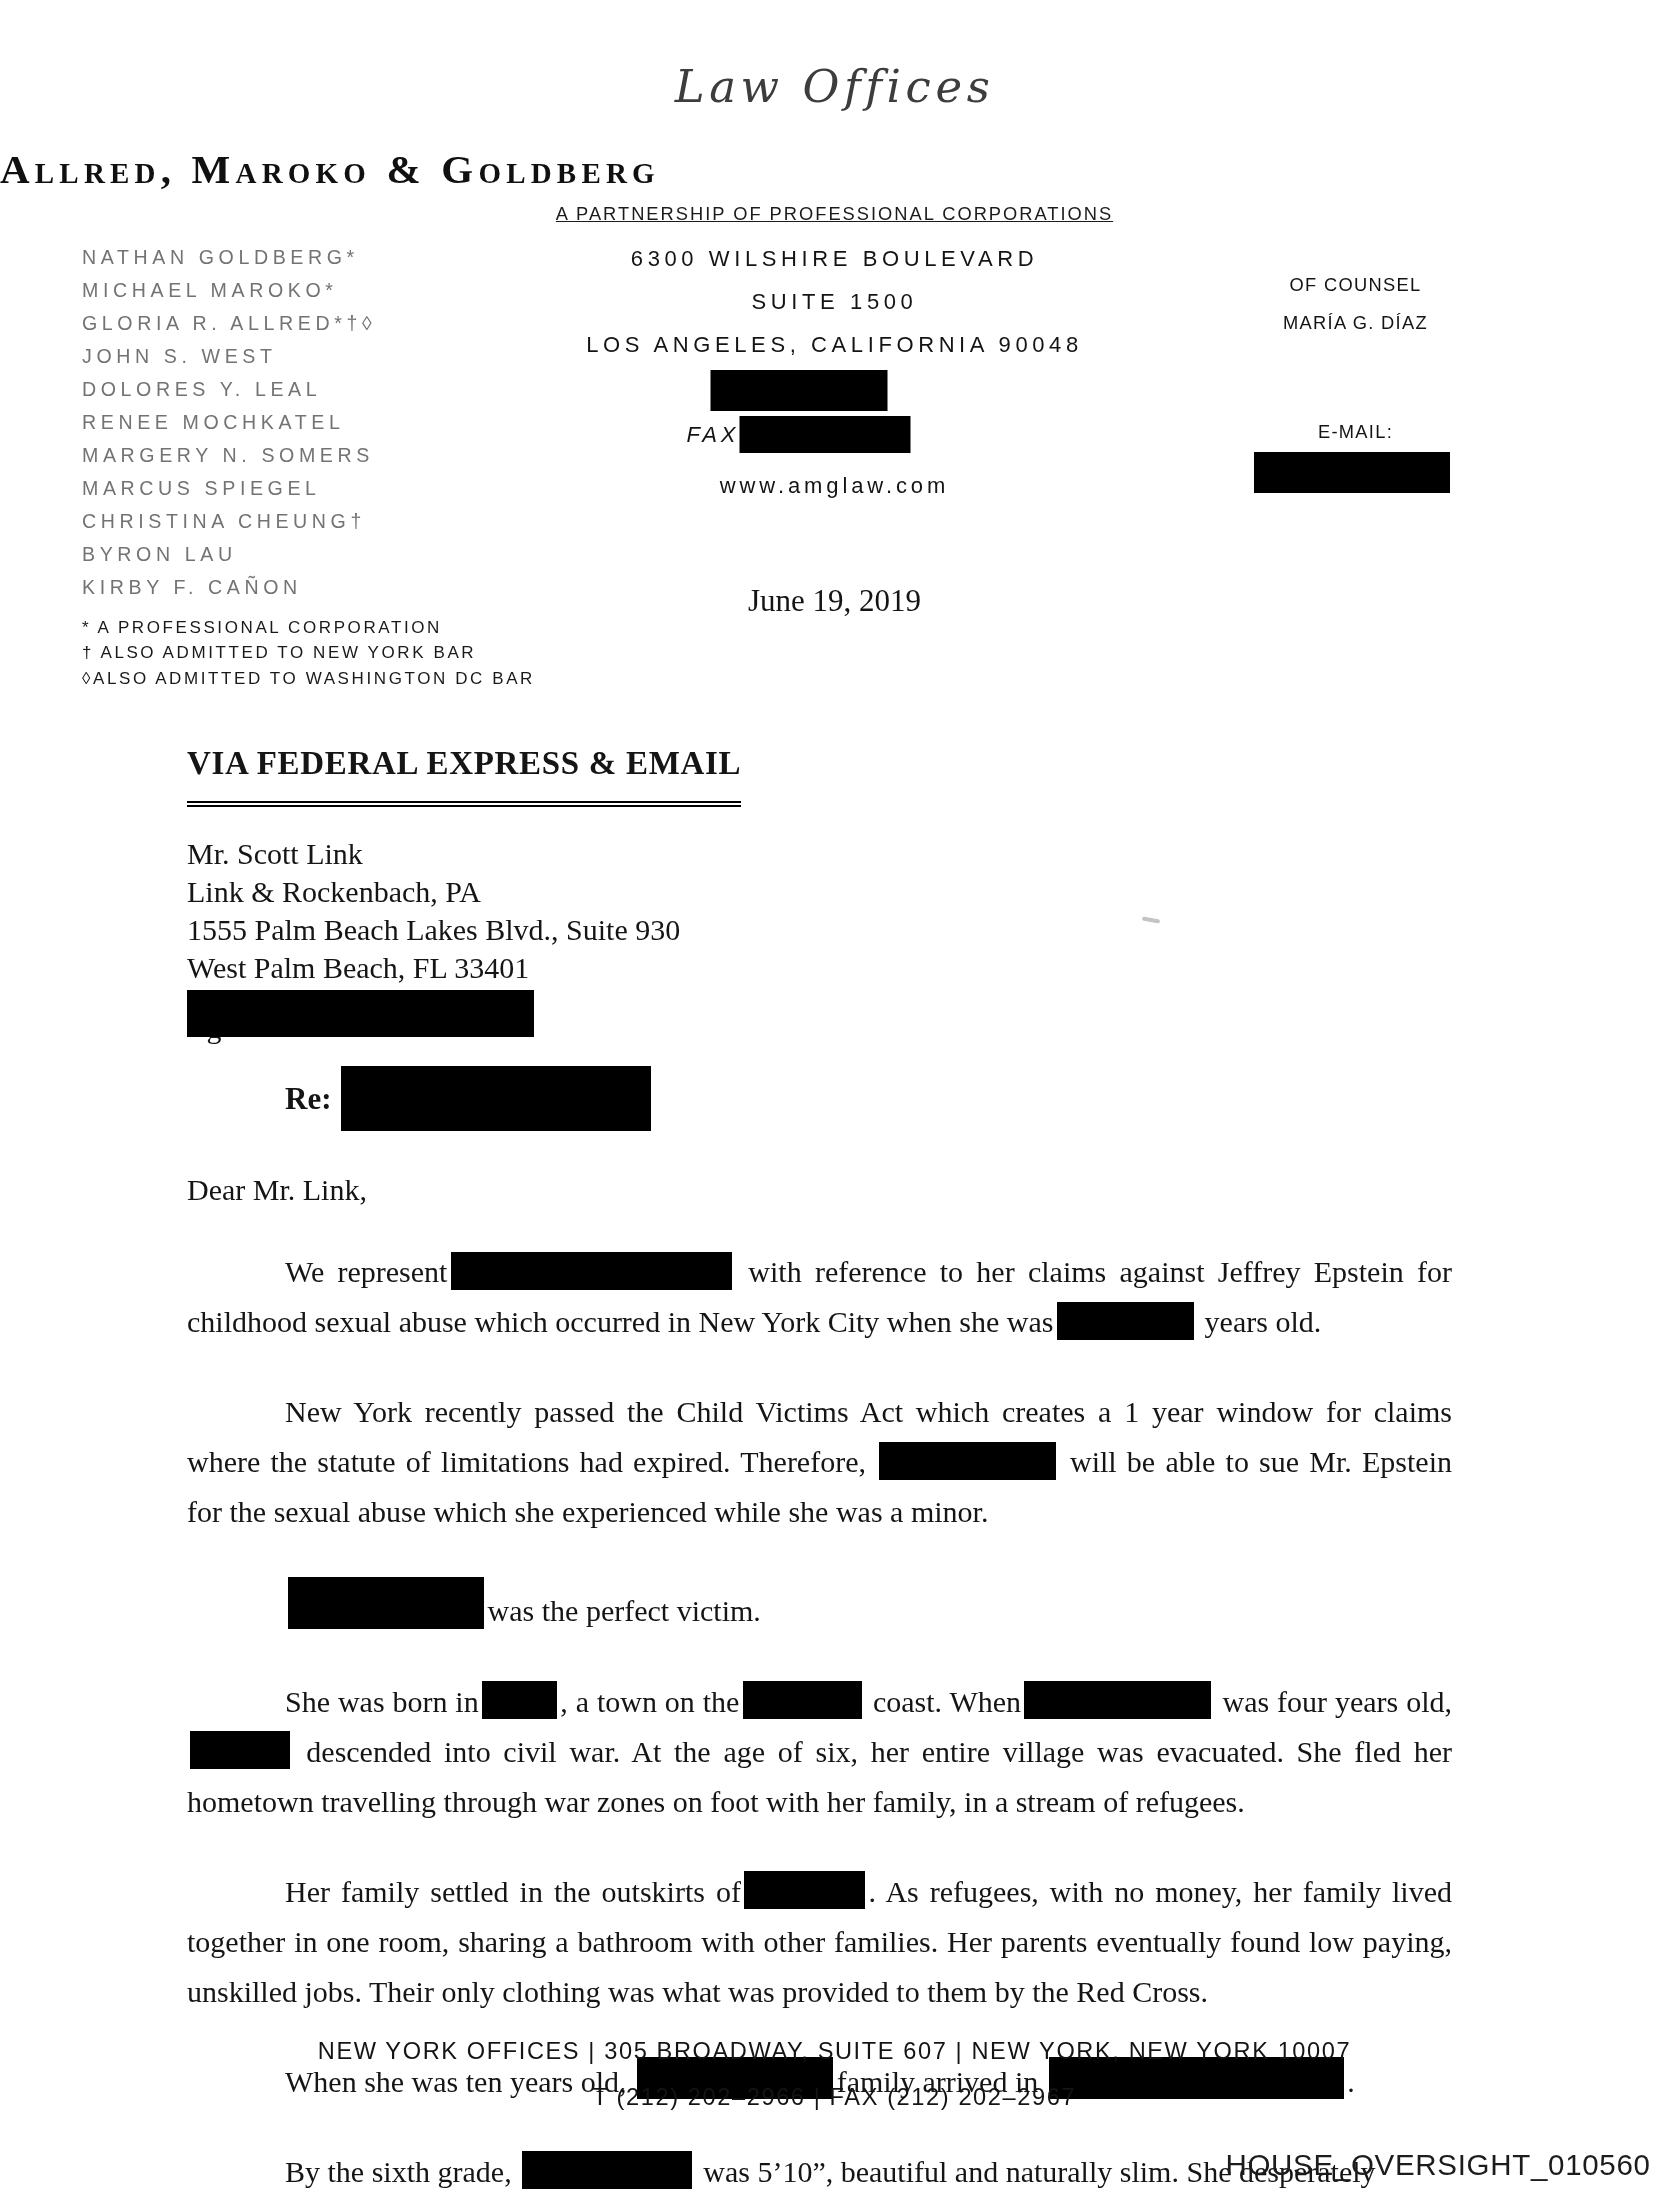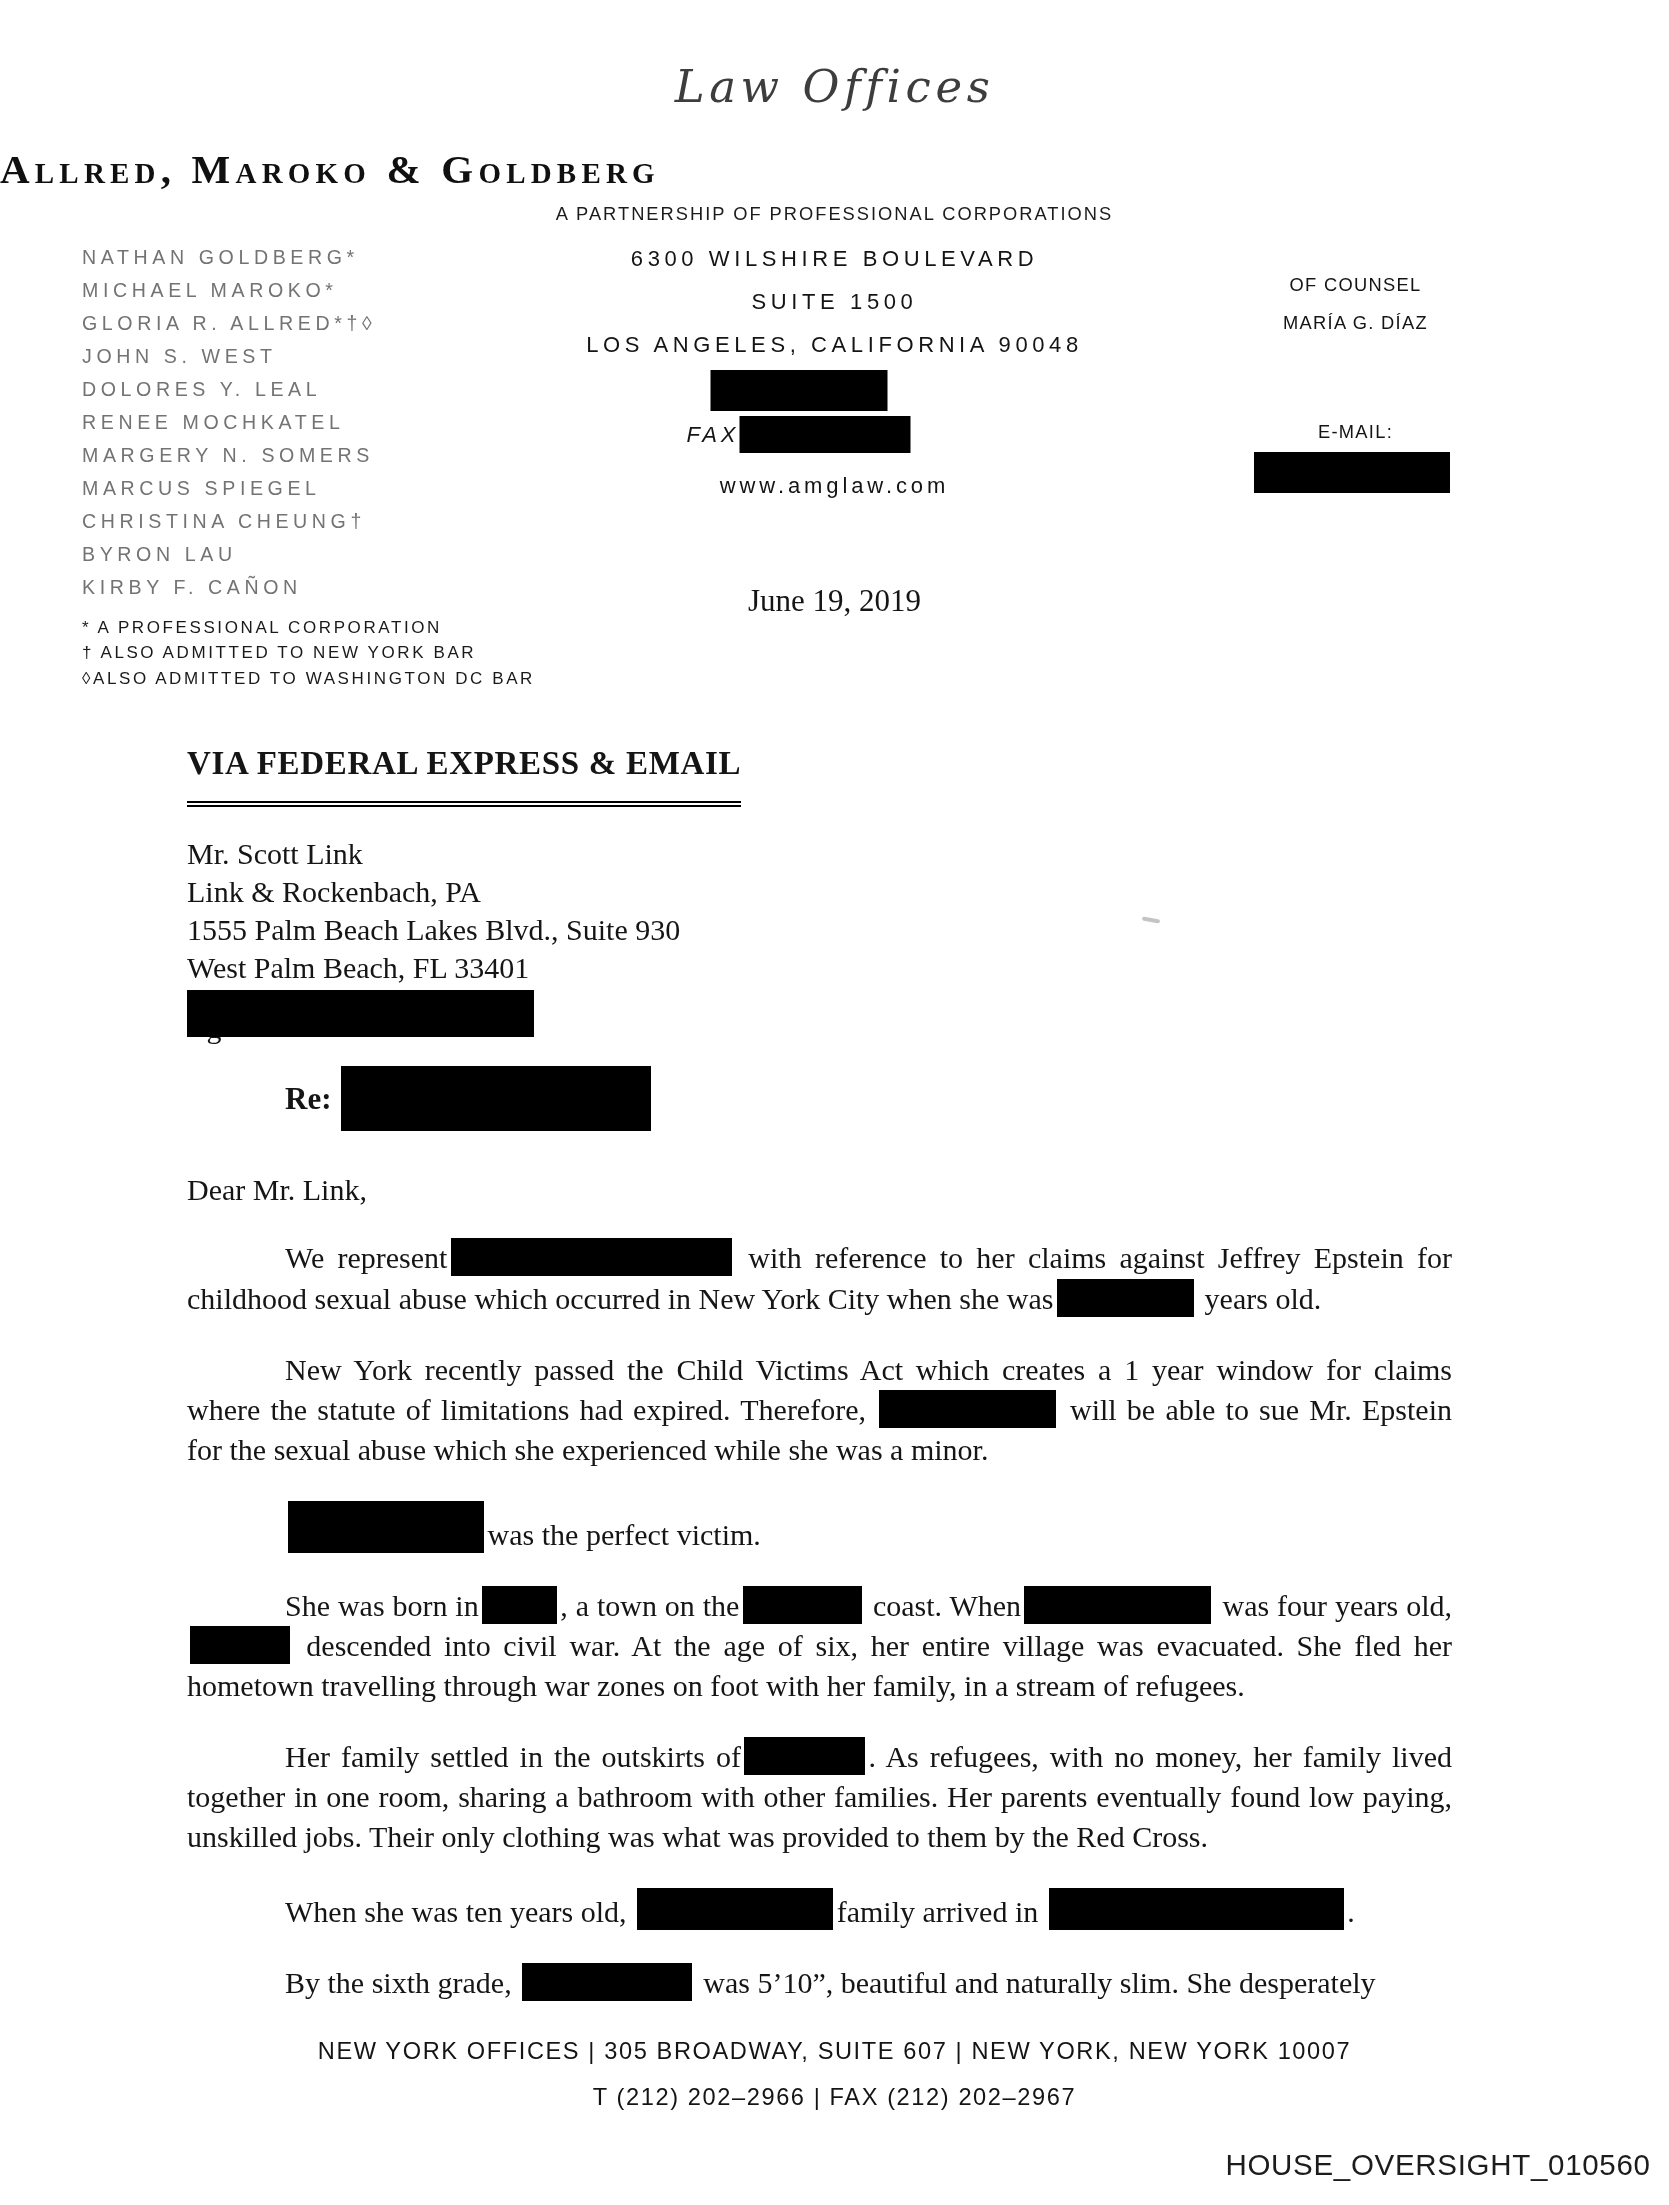--- a/index.html
+++ b/index.html
@@ -13,21 +13,21 @@
     position:absolute;top:60px;left:0;width:100%;text-align:center;
     font-family:"DejaVu Serif", serif;font-style:italic;font-weight:400;
     font-size:45px;letter-spacing:4.6px;color:#3d3d3d;
   }
   .firm-name{
     position:absolute;top:145px;left:0;width:100%;
     font-variant:small-caps;font-weight:bold;font-size:41px;letter-spacing:5.2px;color:#101010;
   }
   .tagline{
     position:absolute;top:203px;left:0;width:100%;text-align:center;
-    font-family:"Liberation Sans", sans-serif;font-size:18.3px;letter-spacing:2px;color:#1b1b1b;
+    font-family:"Liberation Sans", sans-serif;font-size:18.3px;letter-spacing:2px;color:#1b1b1b;text-decoration:underline;
   }
   .leftcol{position:absolute;left:82px;top:241px;width:419px;font-family:"Liberation Sans", sans-serif;}
   .attorney{font-size:19.6px;line-height:33px;letter-spacing:4.6px;white-space:nowrap;color:#737373;}
   .footnotes{margin-top:10.5px;}
   .footnote{font-size:17px;line-height:25.5px;letter-spacing:2.6px;white-space:nowrap;color:#1a1a1a;}
   .centercol{
     position:absolute;top:237px;left:50%;transform:translateX(-50%);width:563px;
     text-align:center;font-family:"Liberation Sans", sans-serif;color:#141414;
   }
   .addr-line{font-size:22px;letter-spacing:4.6px;line-height:43px;white-space:nowrap;}
@@ -54,21 +54,21 @@
   }
   .recipient{margin-top:27.5px;font-size:30px;line-height:38px;}
   .recipient-line{white-space:nowrap;}
   .email-redaction{position:relative;margin-top:3.9px;width:347px;height:47px;}
   .email-redaction .cover{position:absolute;left:0;top:0;width:347px;height:47px;background:#000;z-index:1;}
   .g-desc{position:absolute;left:19.6px;top:21px;font-size:30px;z-index:0;}
   .re-row{margin:29px 0 0 98px;display:flex;align-items:center;gap:10px;}
   .re-label{font-weight:bold;font-size:31px;}
   .re-bar{width:310px;height:65px;}
   .salutation{margin-top:42px;font-size:30px;}
-  .body-par{margin:31px 0 0 0;font-size:30px;line-height:40px;text-align:justify;text-indent:98px;}
+  .body-par{margin:40px 0 0 0;font-size:30px;line-height:50px;text-align:justify;text-indent:98px;}
   .redact{display:inline-block;background:#000;height:38px;vertical-align:-7.9px;margin:0 3.3px;}
   
   .footer{
     position:absolute;top:2028px;left:0;width:100%;text-align:center;
     font-family:"Liberation Sans", sans-serif;font-size:23.6px;letter-spacing:1.6px;line-height:46px;color:#141414;
   }
   .bates{
     position:absolute;right:18.3px;top:2148px;
     font-family:"Liberation Sans", sans-serif;font-size:29.5px;letter-spacing:0.7px;color:#1c1c1c;
   }

